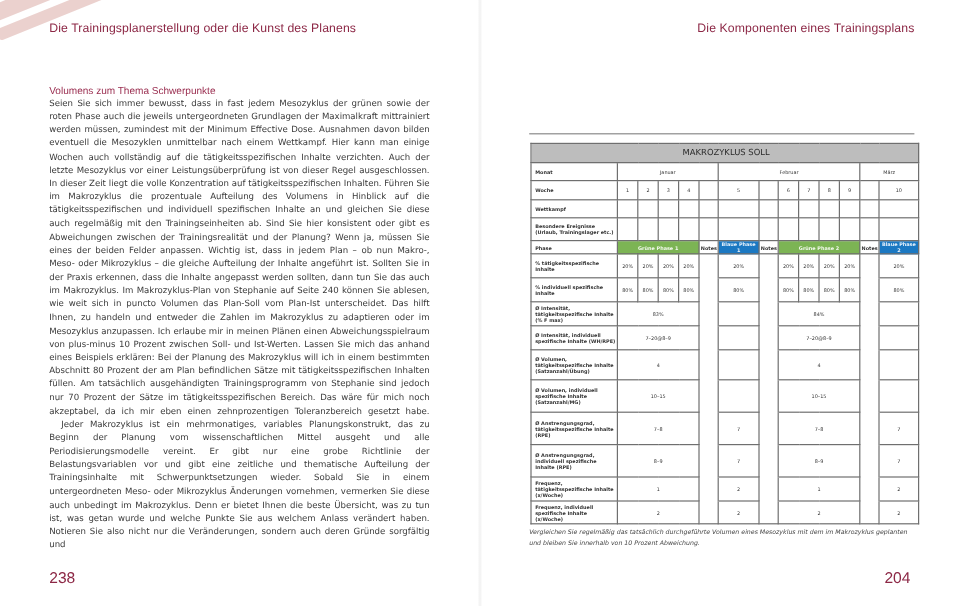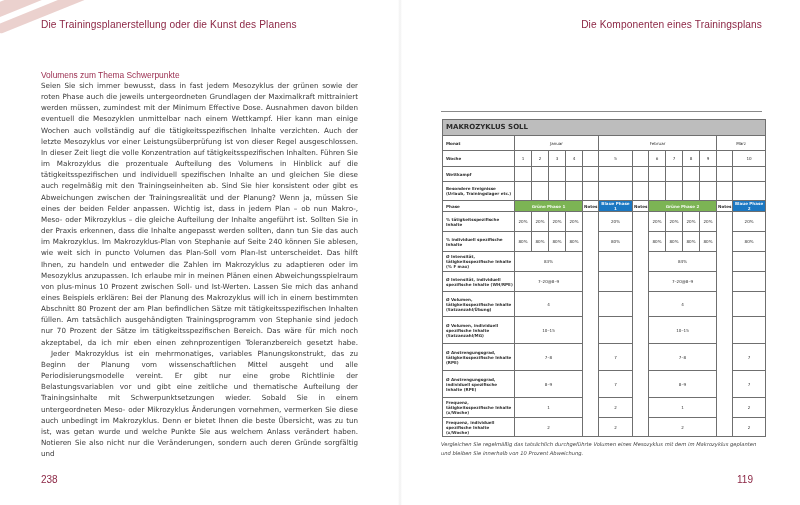--- a/index.html
+++ b/index.html
@@ -27,33 +27,33 @@
                    font-size: 8.4px; color: #9a2e50; }
 
   .body-text { position: absolute; font-family: "DejaVu Sans", sans-serif; font-size: 7.15px;
                line-height: 11.15px; color: #3a3a3a; text-align: justify; }
   .body-text.left { left: 41px; top: 80px; width: 317px; }
   .body-text.right { left: 441px; top: 66px; width: 319px; }
   .body-text p { text-align: justify; text-align-last: justify; }
   .body-text p.last { text-align-last: left; }
   .body-text p.indent { text-indent: 10px; }
 
-  .folio { position: absolute; top: 474px; font-family: "Liberation Sans", sans-serif; font-size: 10px; color: #8c2745; }
+  .folio { position: absolute; top: 474px; font-family: "Liberation Sans", sans-serif; font-size: 13px; color: #8c2745; }
   .folio.left { left: 41px; }
   .folio.right { left: 737px; }
 
   .rule { position: absolute; left: 441px; top: 111px; width: 321px; height: 1px; background: #8a8a8a; }
 
   
   .mz-table { position: absolute; left: 442px; top: 119px; width: 323px; border-collapse: collapse;
               table-layout: fixed; font-family: "DejaVu Sans", sans-serif; }
   .mz-table td { border: 1px solid #6f6f6f; font-size: 4.1px; color: #333; text-align: center;
                  vertical-align: middle; padding: 0 1px; line-height: 5px; }
   .mz-table td.lbl { text-align: left; font-weight: bold; padding-left: 3px; color: #333; }
-  .mz-table .title-row td { background: #bdbdbd; font-size: 7px; font-weight: bold; text-align: left;
+  .mz-table .title-row td { background: #bdbdbd; font-size: 7px; font-weight: normal; text-align: center;
                             padding-left: 3px; height: 16px; color: #2a2a2a; }
   .mz-table td.green { background: #7cb454; font-weight: bold; color: #f3f9ee; }
   .mz-table td.blue { background: #1b78c2; font-weight: bold; color: #e8f2fb; }
   .mz-table td.notes { font-weight: bold; background: #fff; }
   .mz-table td.gap { border-top: none; border-bottom: none; }
 
   .caption { position: absolute; left: 441px; top: 440px; width: 322px; font-family: "DejaVu Sans", sans-serif;
              font-size: 5.2px; line-height: 8.6px; font-style: italic; color: #444; }
 </style>
 </head>
@@ -294,14 +294,14 @@
       <td>2</td>
       <td class="gap" style="border-bottom:1px solid #6f6f6f"></td>
       <td colspan="4">2</td>
       <td class="gap" style="border-bottom:1px solid #6f6f6f"></td>
       <td>2</td>
     </tr>
   </tbody>
     </table>
 
   <div class="caption">Vergleichen Sie regelmäßig das tatsächlich durchgeführte Volumen eines Mesozyklus mit dem im Makrozyklus geplanten und bleiben Sie innerhalb von 10 Prozent Abweichung.</div>
-  <div class="folio right">119</div>
+  <div class="folio right">204</div>
 </div>
 
 </body></html>

